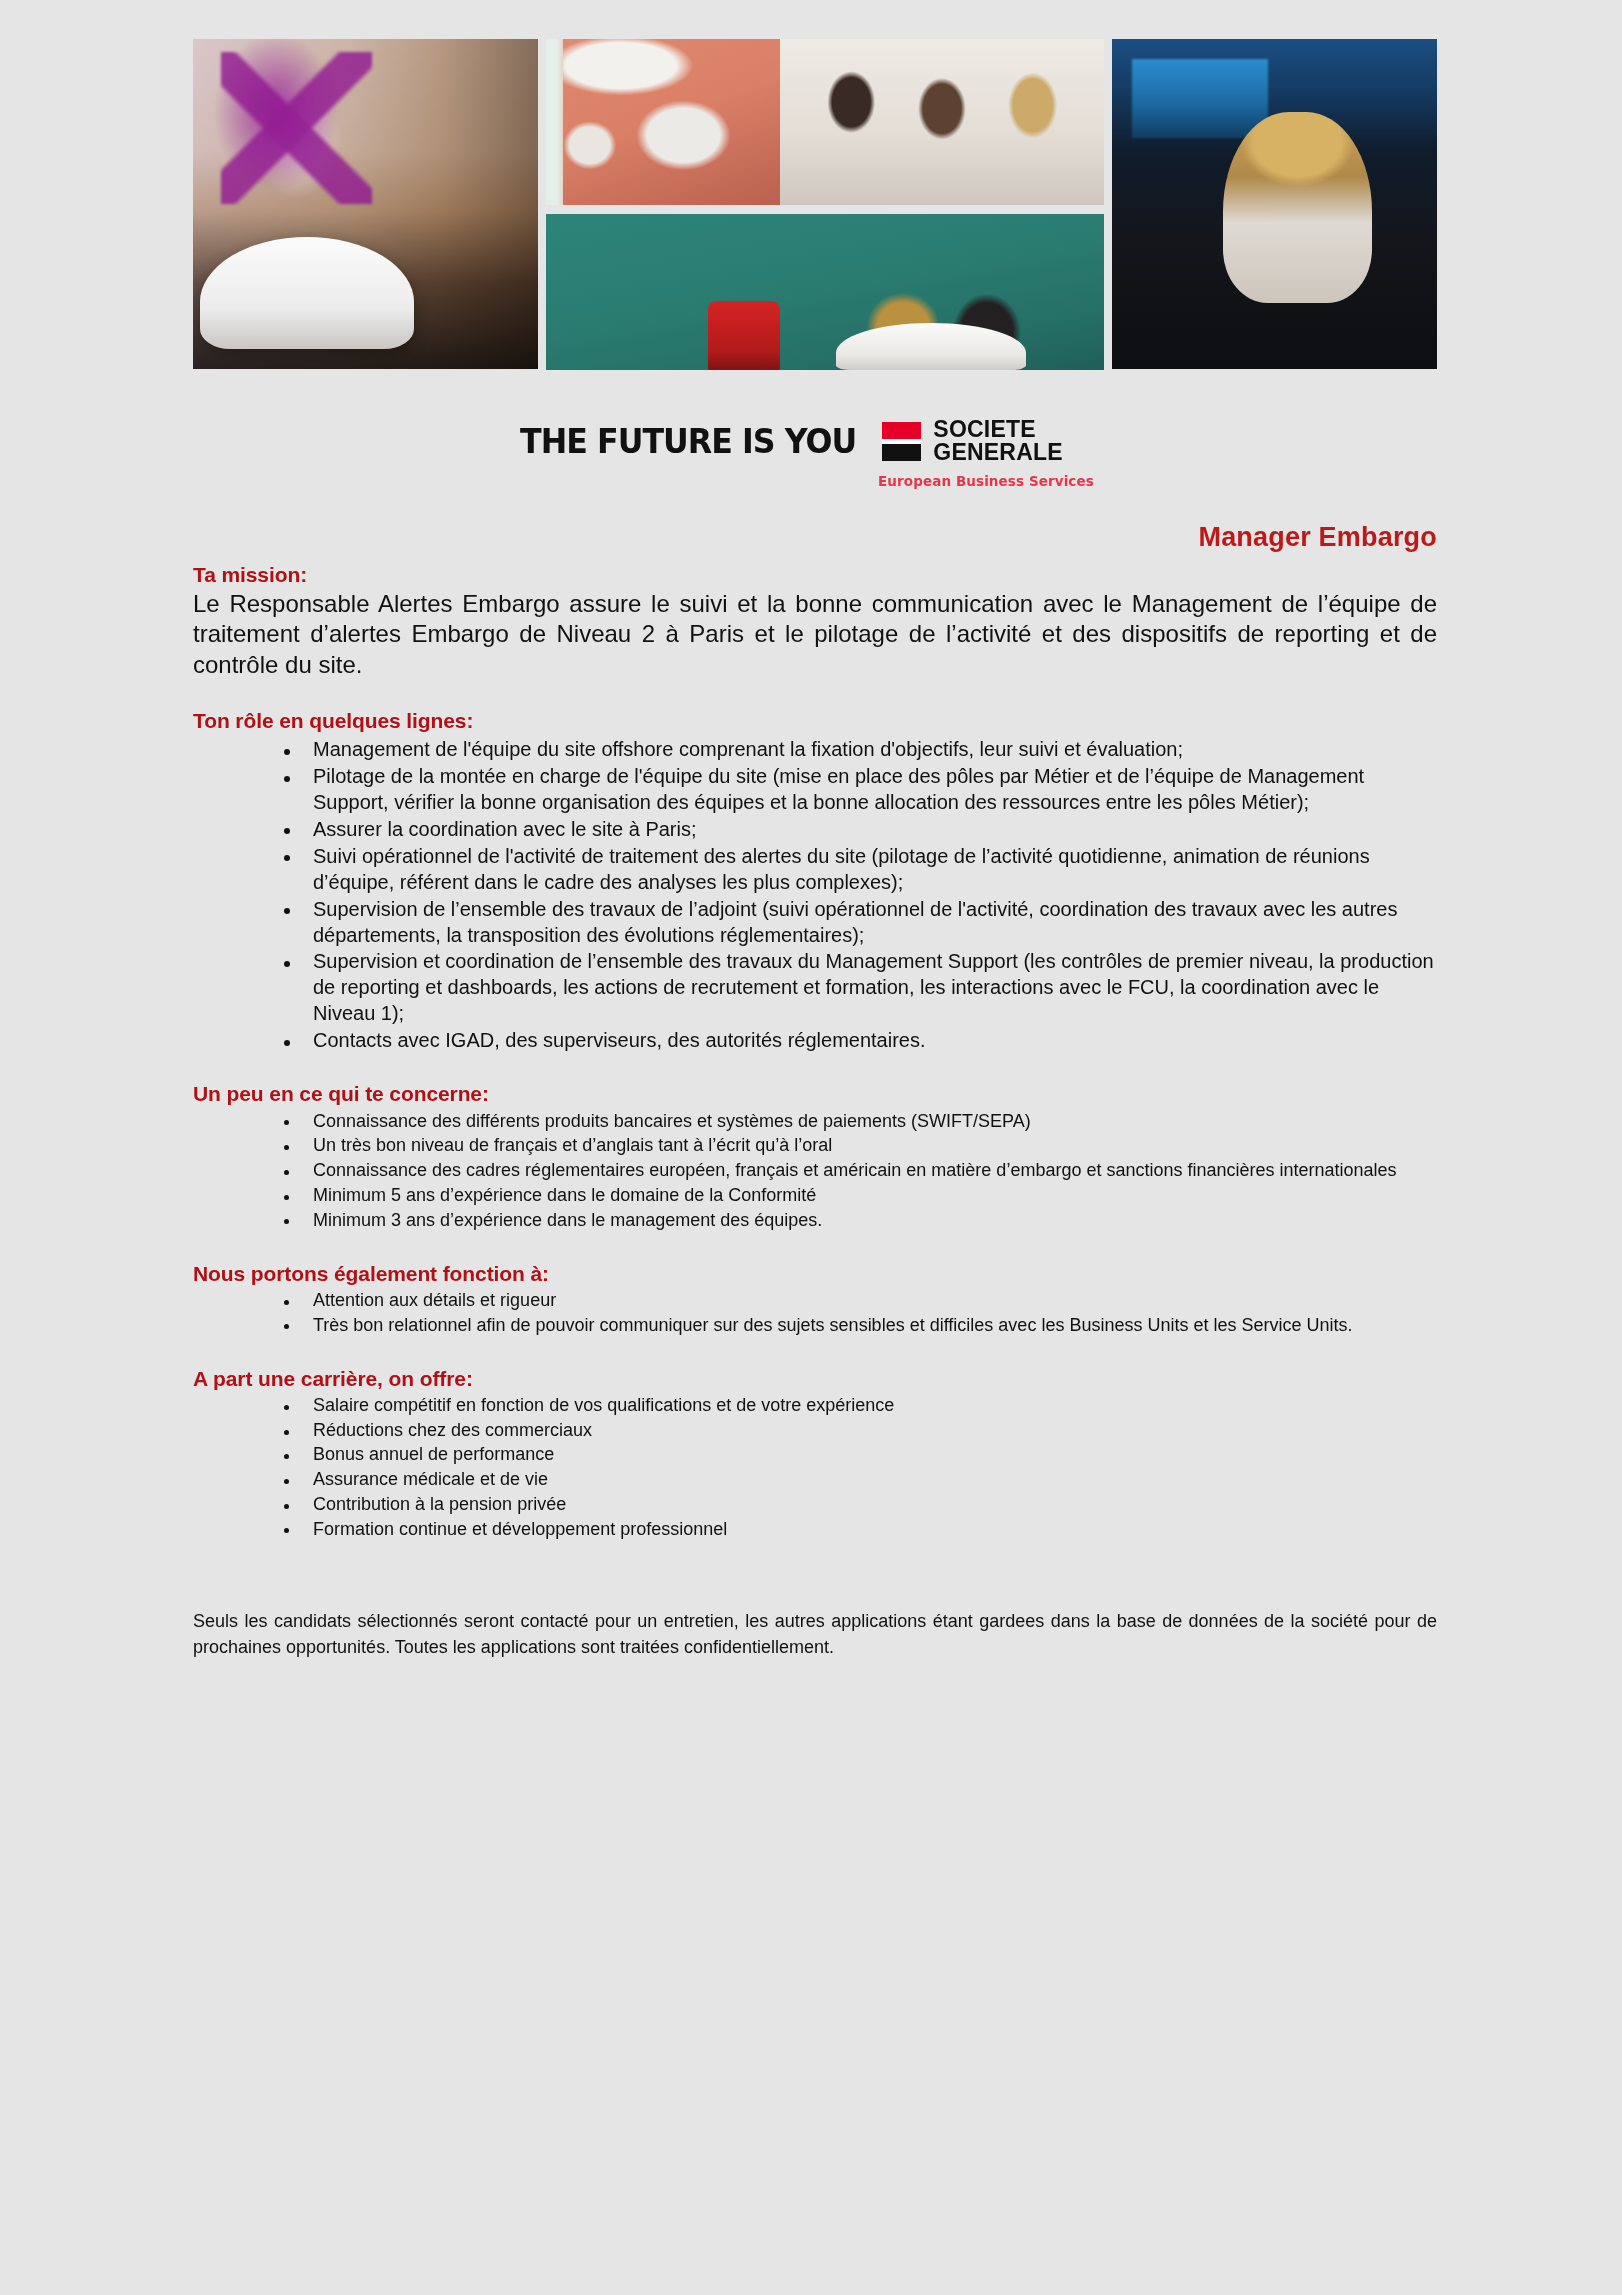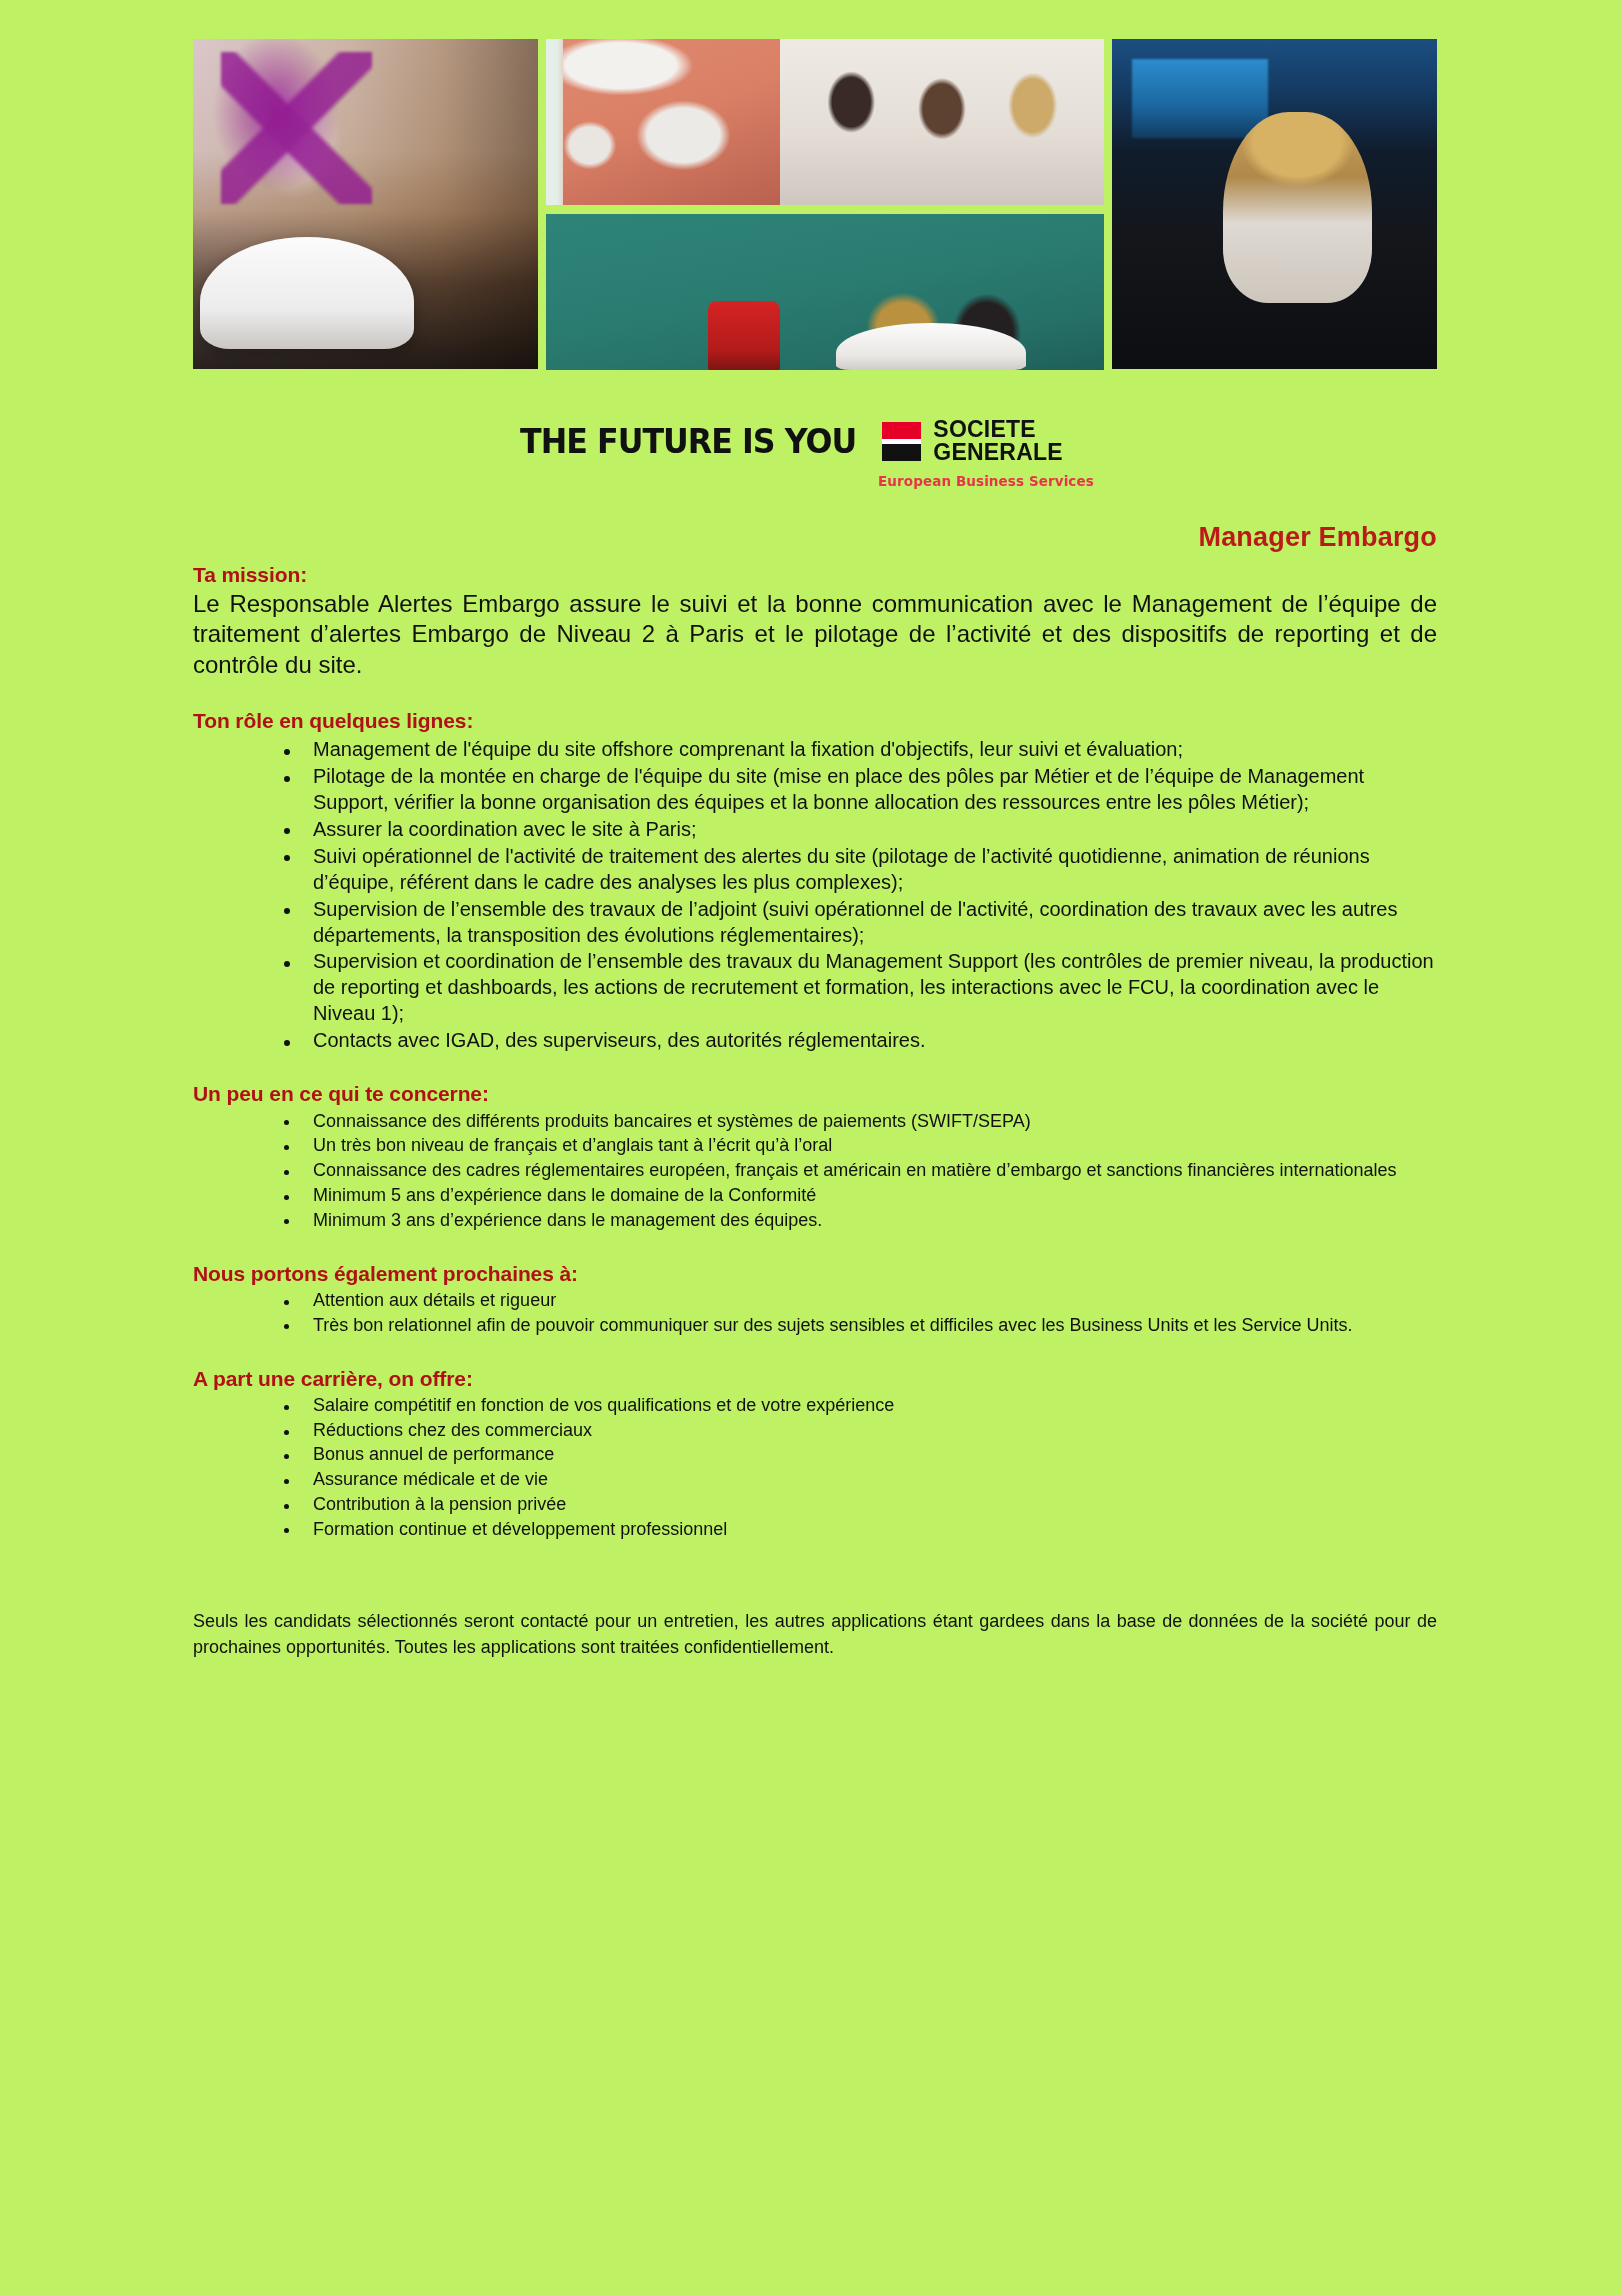--- a/index.html
+++ b/index.html
@@ -13,21 +13,21 @@
     min-height: 2295px;
     font-family: "Liberation Sans", sans-serif;
     color: #000000;
     -webkit-font-smoothing: antialiased;
   }
 
   .page {
     position: relative;
     width: 1623px;
     min-height: 2295px;
-    background: #bef264;
+    background: #e5e5e5;
     box-sizing: border-box;
     padding: 16px;
   }
 
   
   .collage {
     position: absolute;
     left: 193px;
     top: 39px;
     width: 1244px;
@@ -360,21 +360,21 @@
 
     <h2 class="section-heading spaced">Un peu en ce qui te concerne:</h2>
     <ul class="bullets sm">
       <li>Connaissance des différents produits bancaires et systèmes de paiements (SWIFT/SEPA)</li>
       <li>Un très bon niveau de français et d’anglais tant à l’écrit qu’à l’oral</li>
       <li class="justify">Connaissance des cadres réglementaires européen, français et américain en matière d’embargo et sanctions financières internationales</li>
       <li>Minimum 5 ans d’expérience dans le domaine de la Conformité</li>
       <li>Minimum 3 ans d’expérience dans le management des équipes.</li>
     </ul>
 
-    <h2 class="section-heading spaced">Nous portons également prochaines à:</h2>
+    <h2 class="section-heading spaced">Nous portons également fonction à:</h2>
     <ul class="bullets sm">
       <li>Attention aux détails et rigueur</li>
       <li>Très bon relationnel afin de pouvoir communiquer sur des sujets sensibles et difficiles avec les Business Units et les Service Units.</li>
     </ul>
 
     <h2 class="section-heading spaced">A part une carrière, on offre:</h2>
     <ul class="bullets sm">
       <li>Salaire compétitif en fonction de vos qualifications et de votre expérience</li>
       <li>Réductions chez des commerciaux</li>
       <li>Bonus annuel de performance</li>

